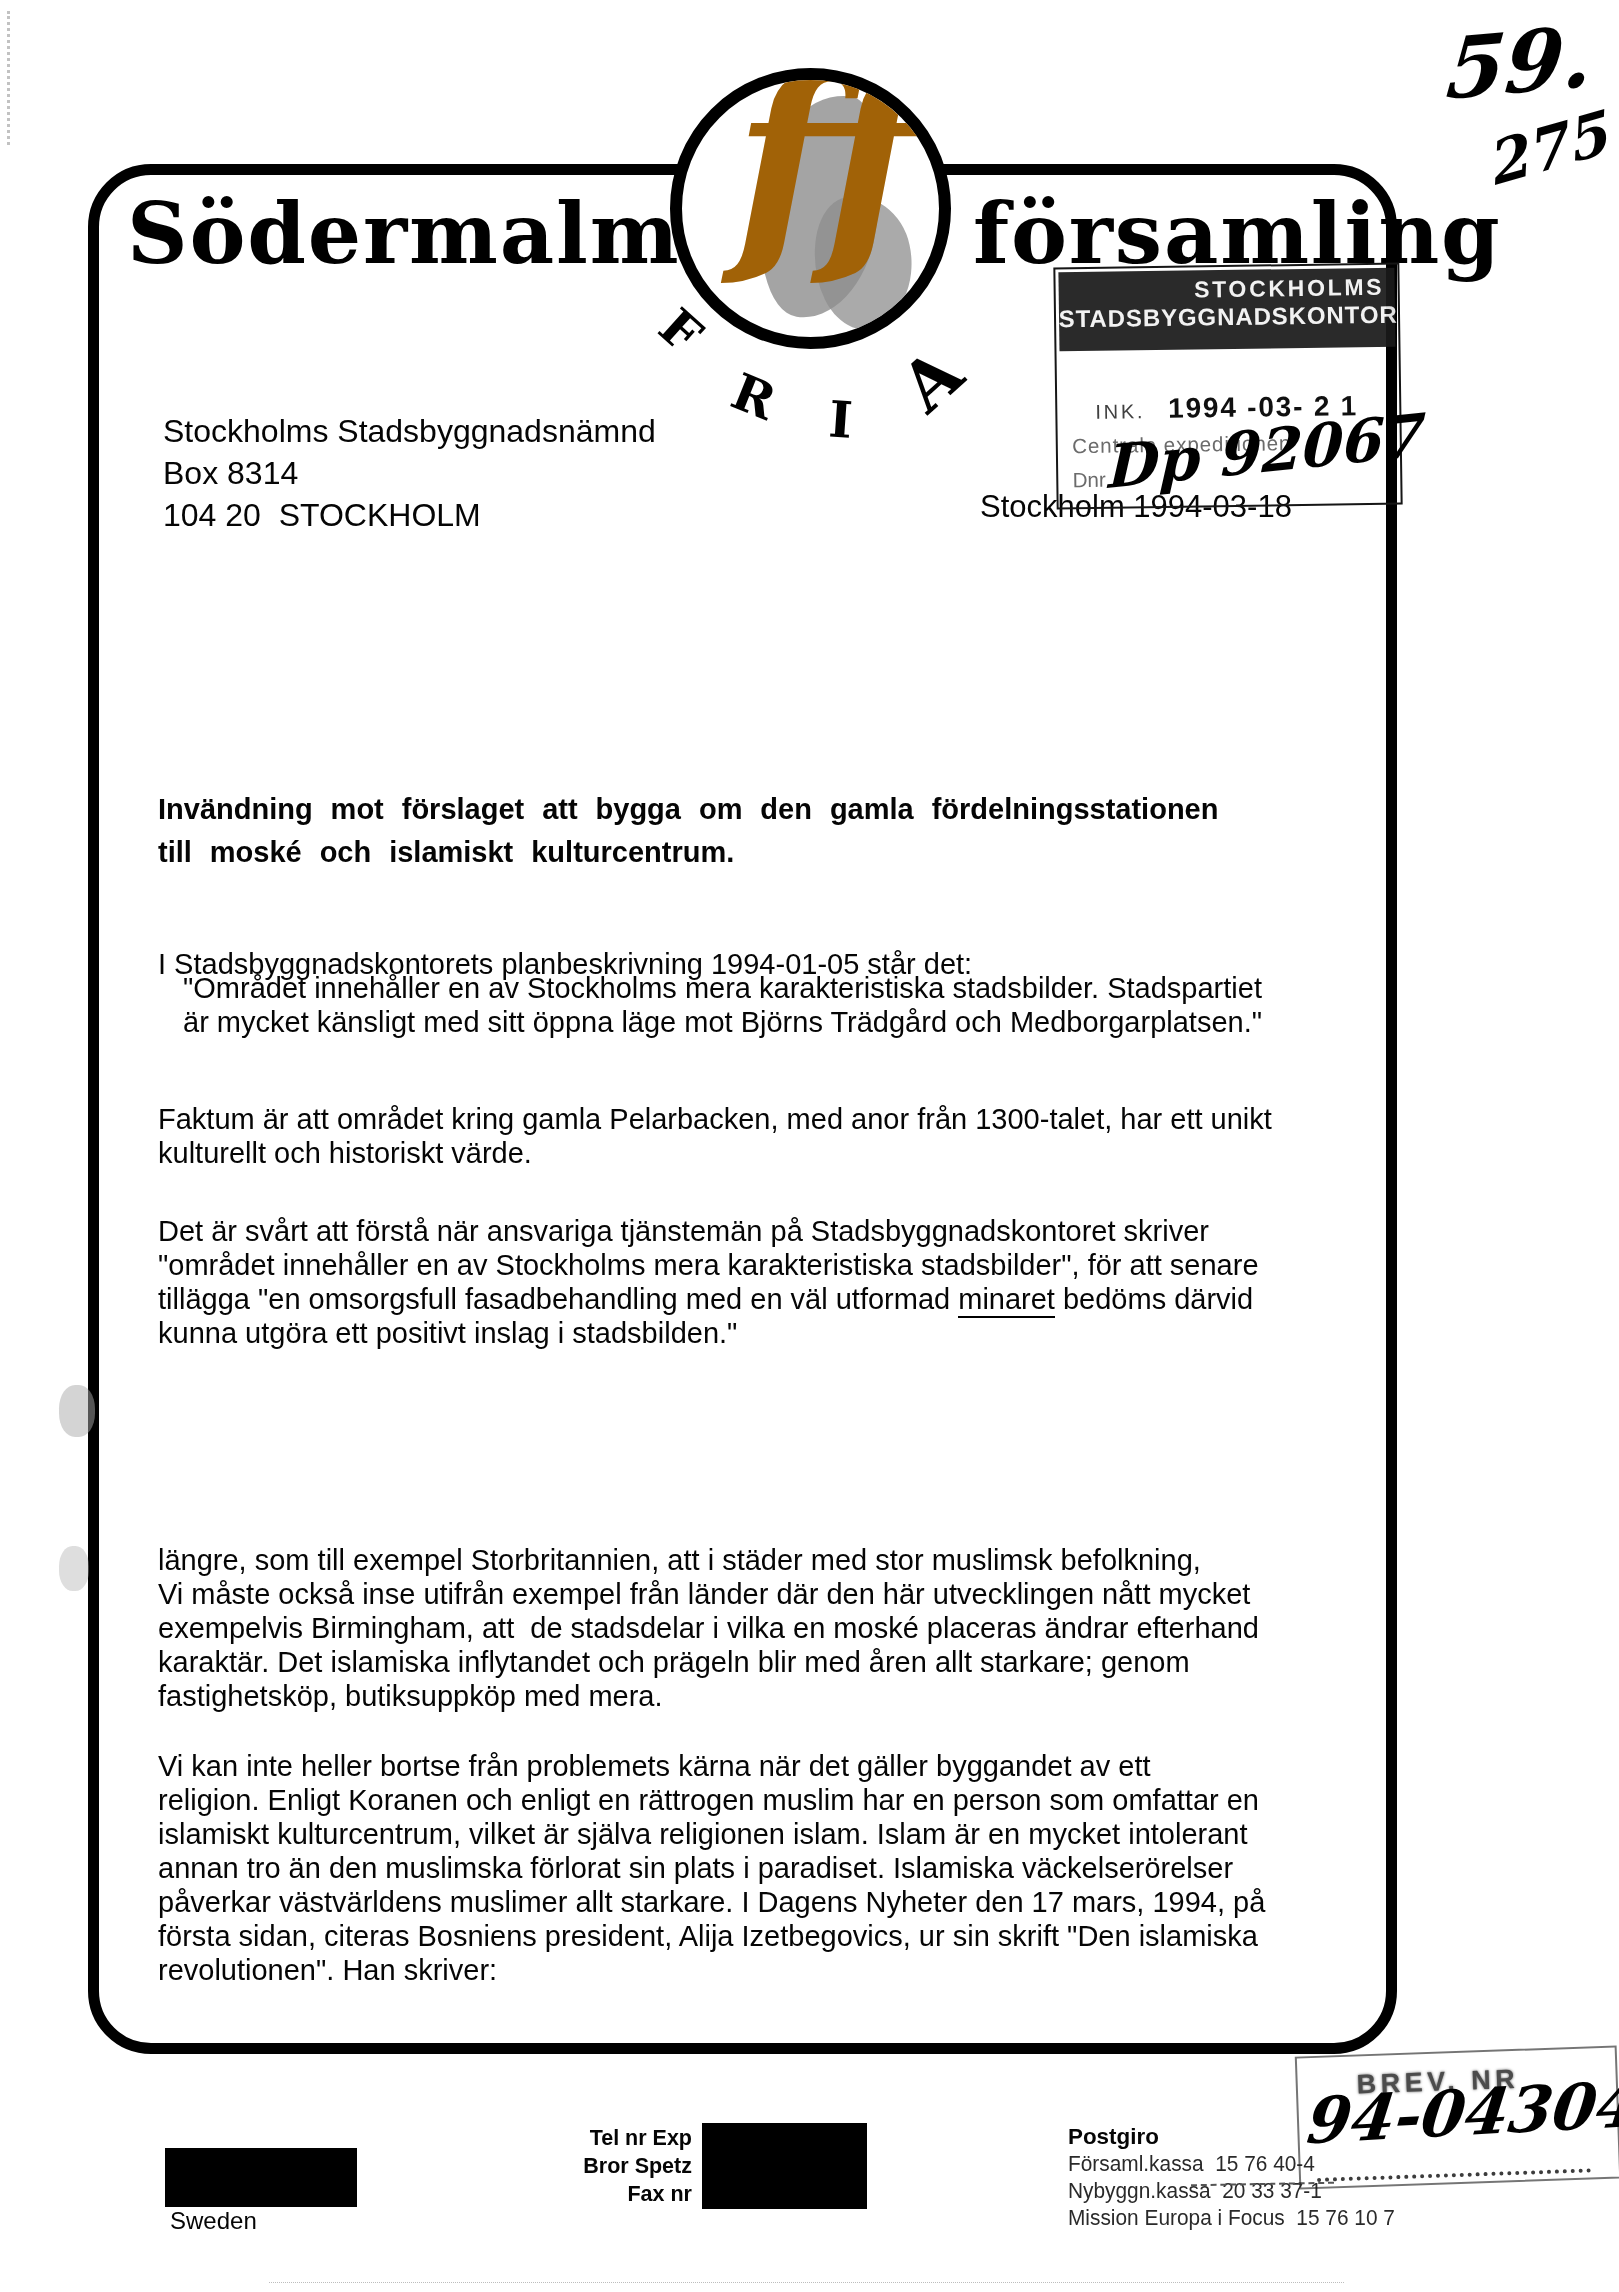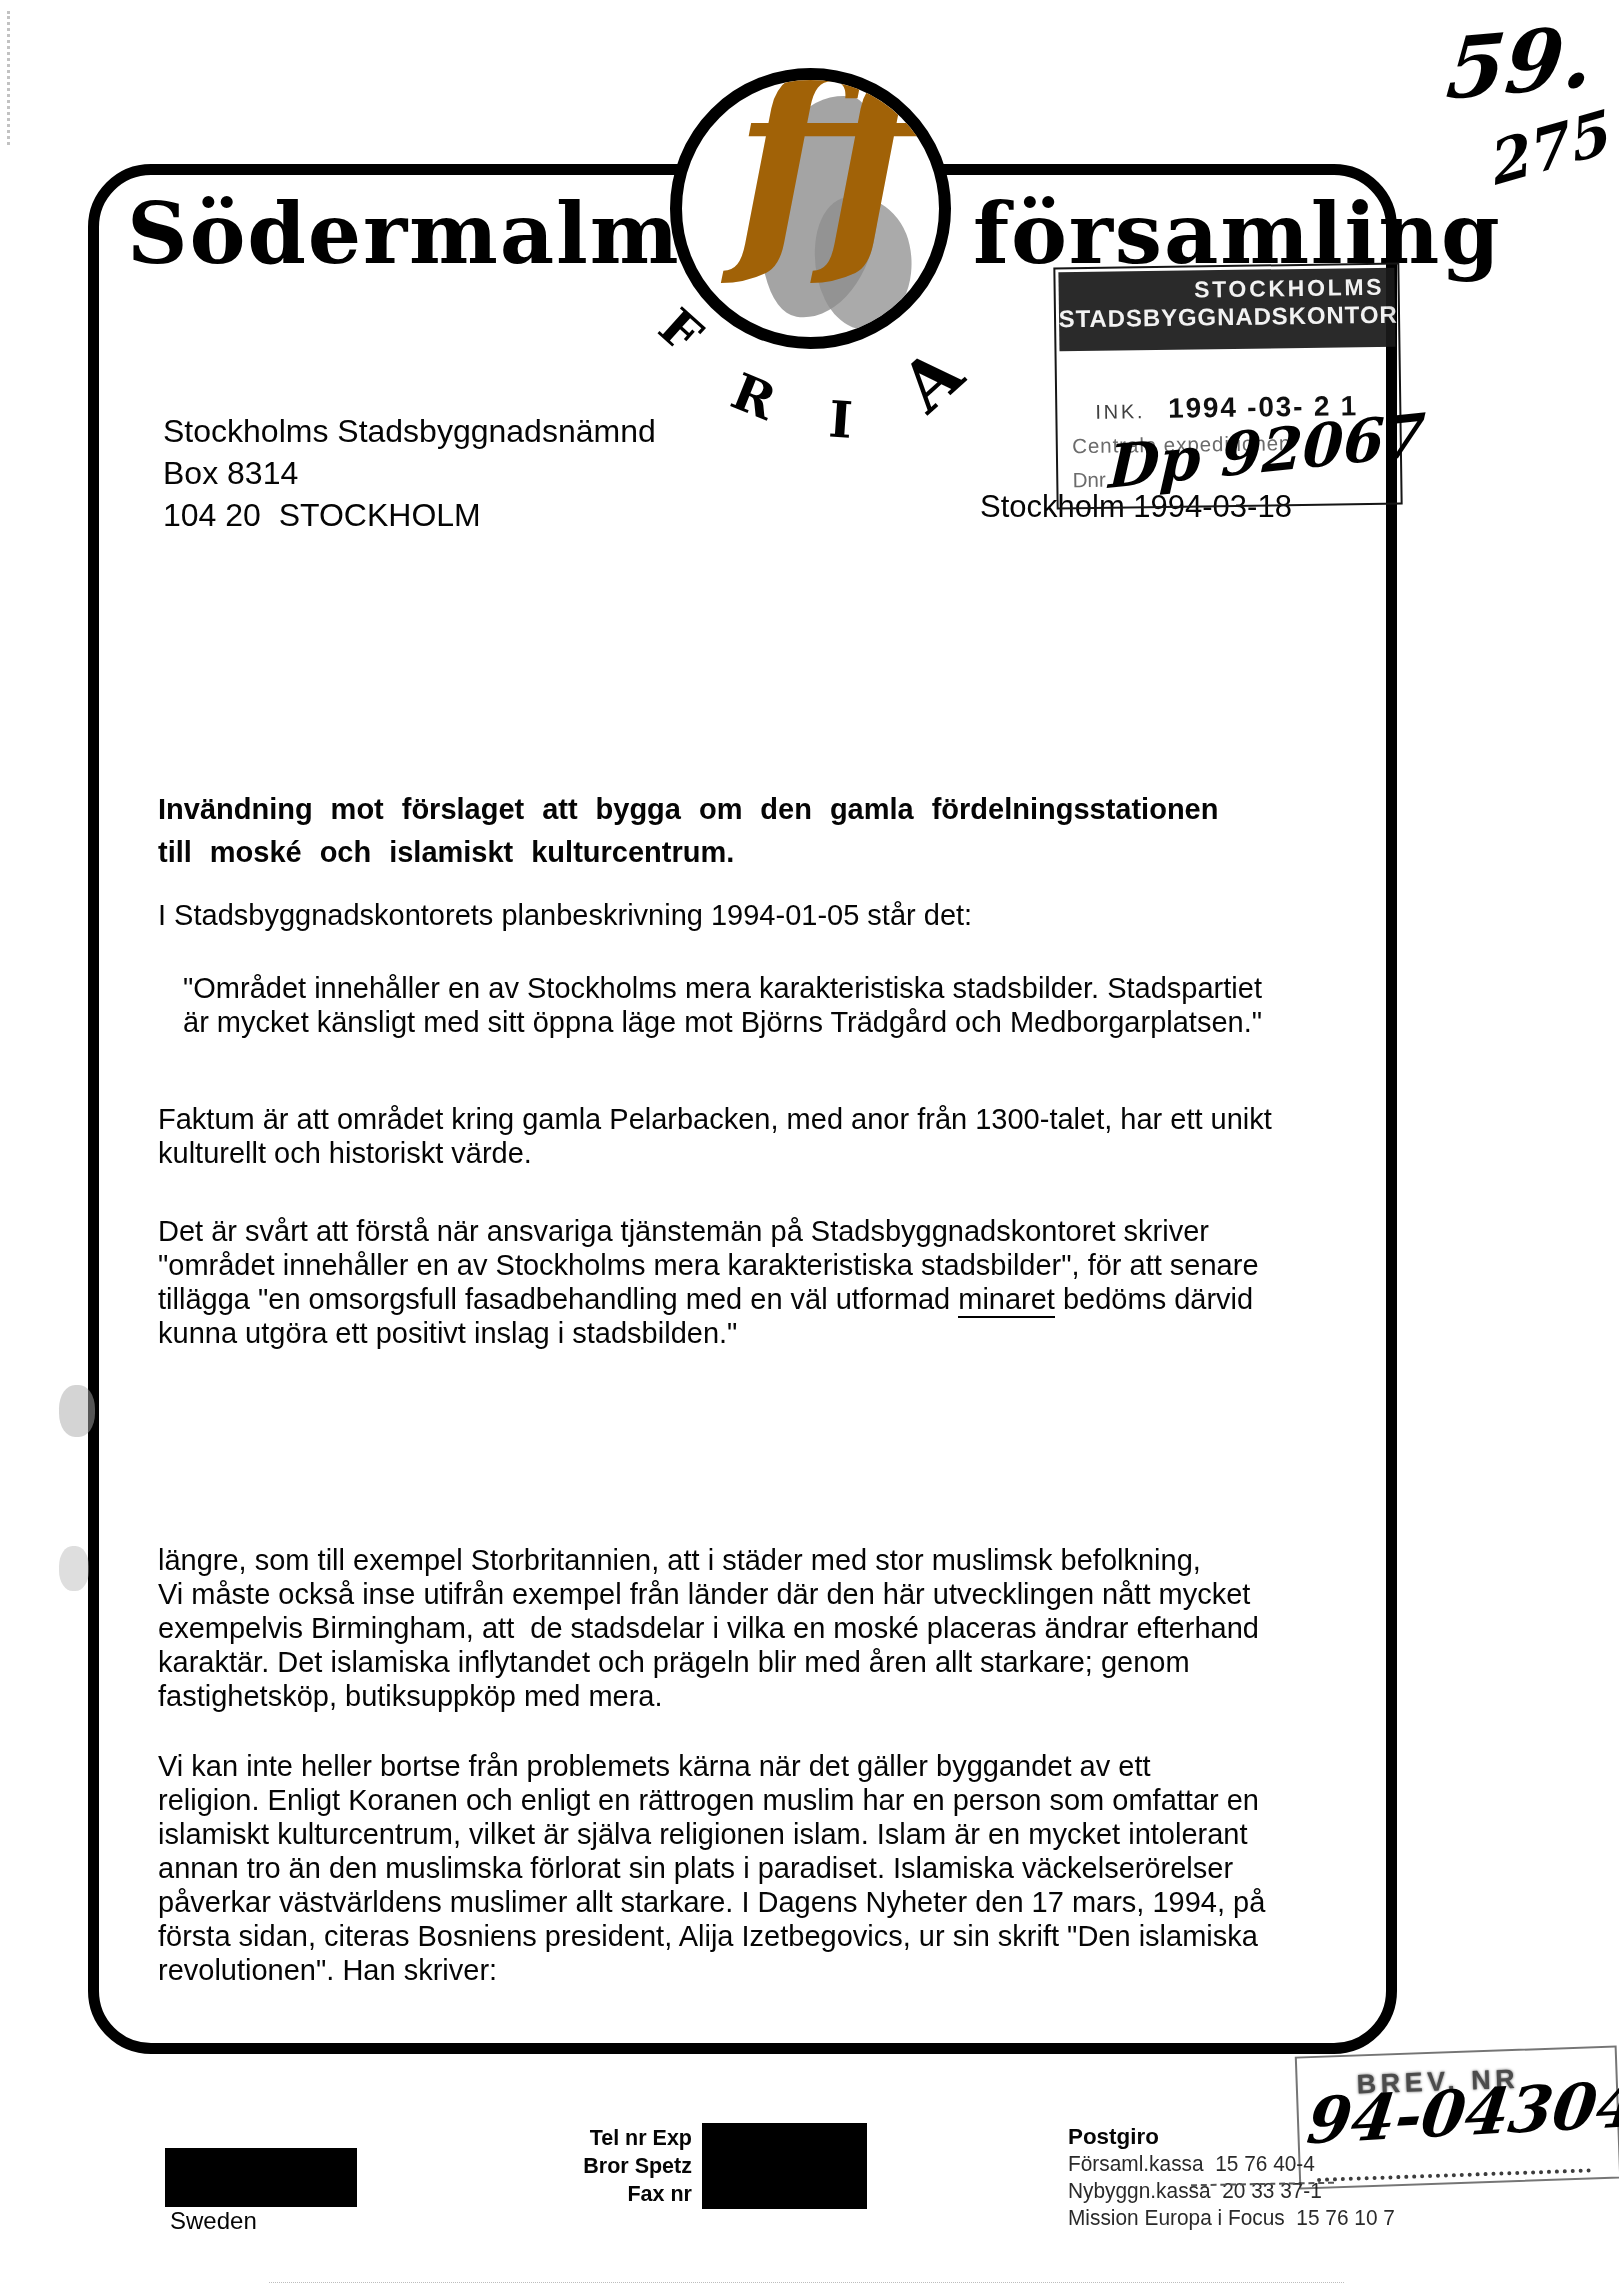--- a/index.html
+++ b/index.html
@@ -89,21 +89,21 @@
 
   
   .subject {
     left:158px; top:724px; font-weight:700; font-size:28px;
     word-spacing:4.5px; letter-spacing:0.2px;
     border-bottom:3.6px solid #000; padding-bottom:7.2px; white-space:pre;
   }
   .lead { left:158px; top:788px; font-weight:700; font-size:29px; line-height:43px; word-spacing:9.9px; }
   .para { font-size:29px; line-height:34px; }
   .para .line { white-space:pre; }
-  .p1    { left:158px; top:898px; }
+  .p1    { left:158px; top:947px; }
   .quote { left:183px; top:971px; }
   .p2    { left:158px; top:1102px; }
   .p3    { left:158px; top:1214px; }
   .p4    { left:158px; top:1397px; }
   .p5    { left:158px; top:1543px; }
   .p6    { left:158px; top:1749px; }
   .uline { border-bottom:2.7px solid #000; padding-bottom:0.9px; }
 
   
   .f-label { font-weight:700; font-size:22.4px; white-space:pre; }

